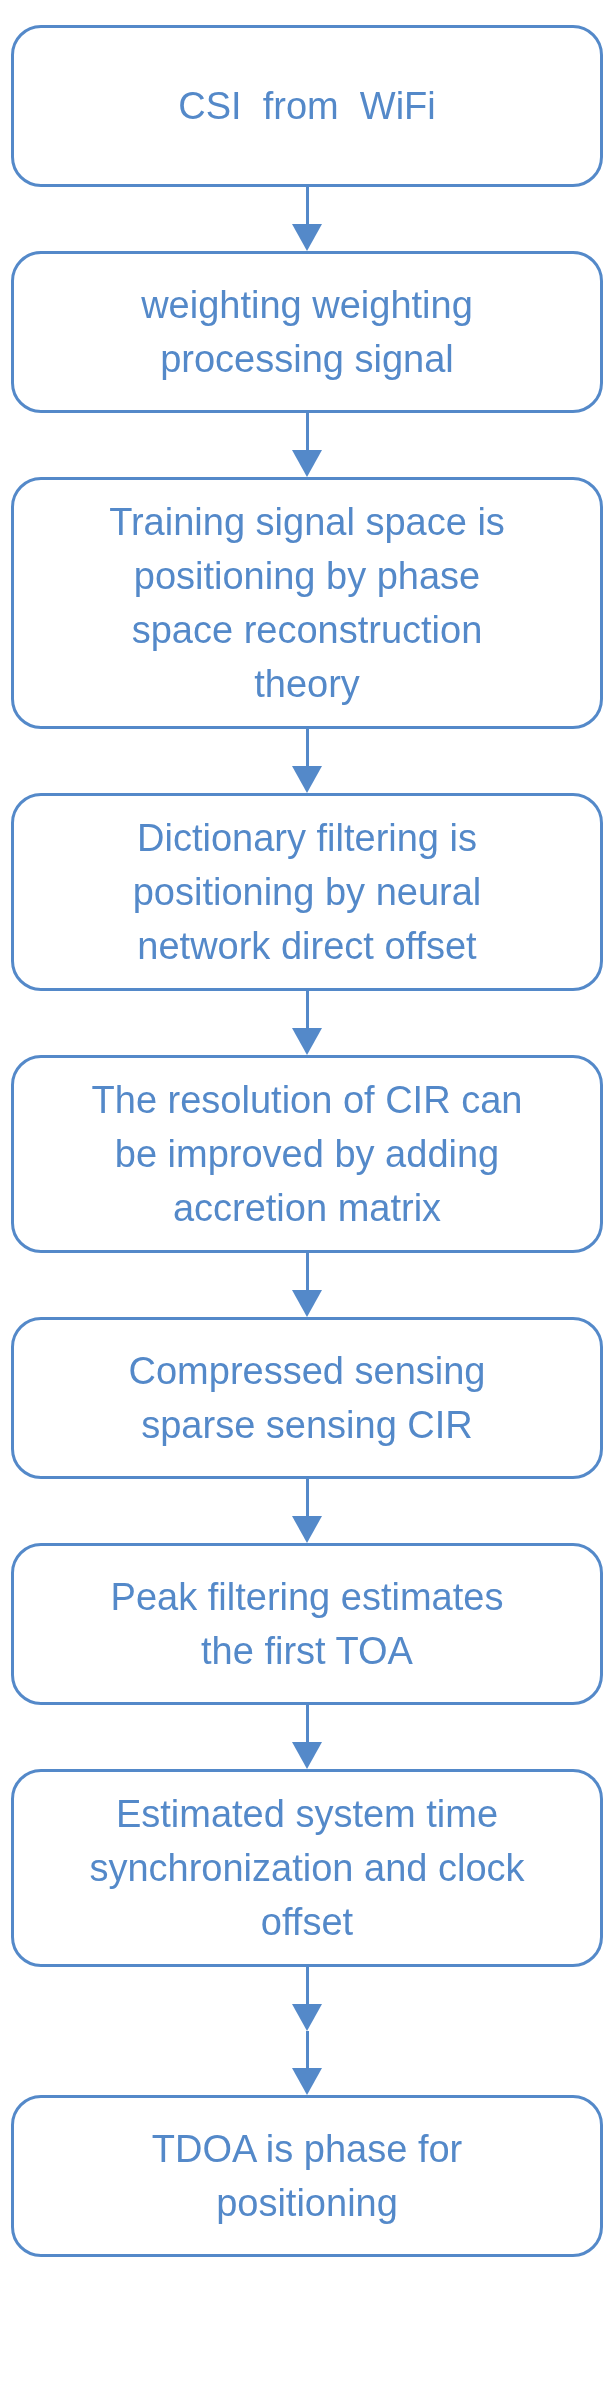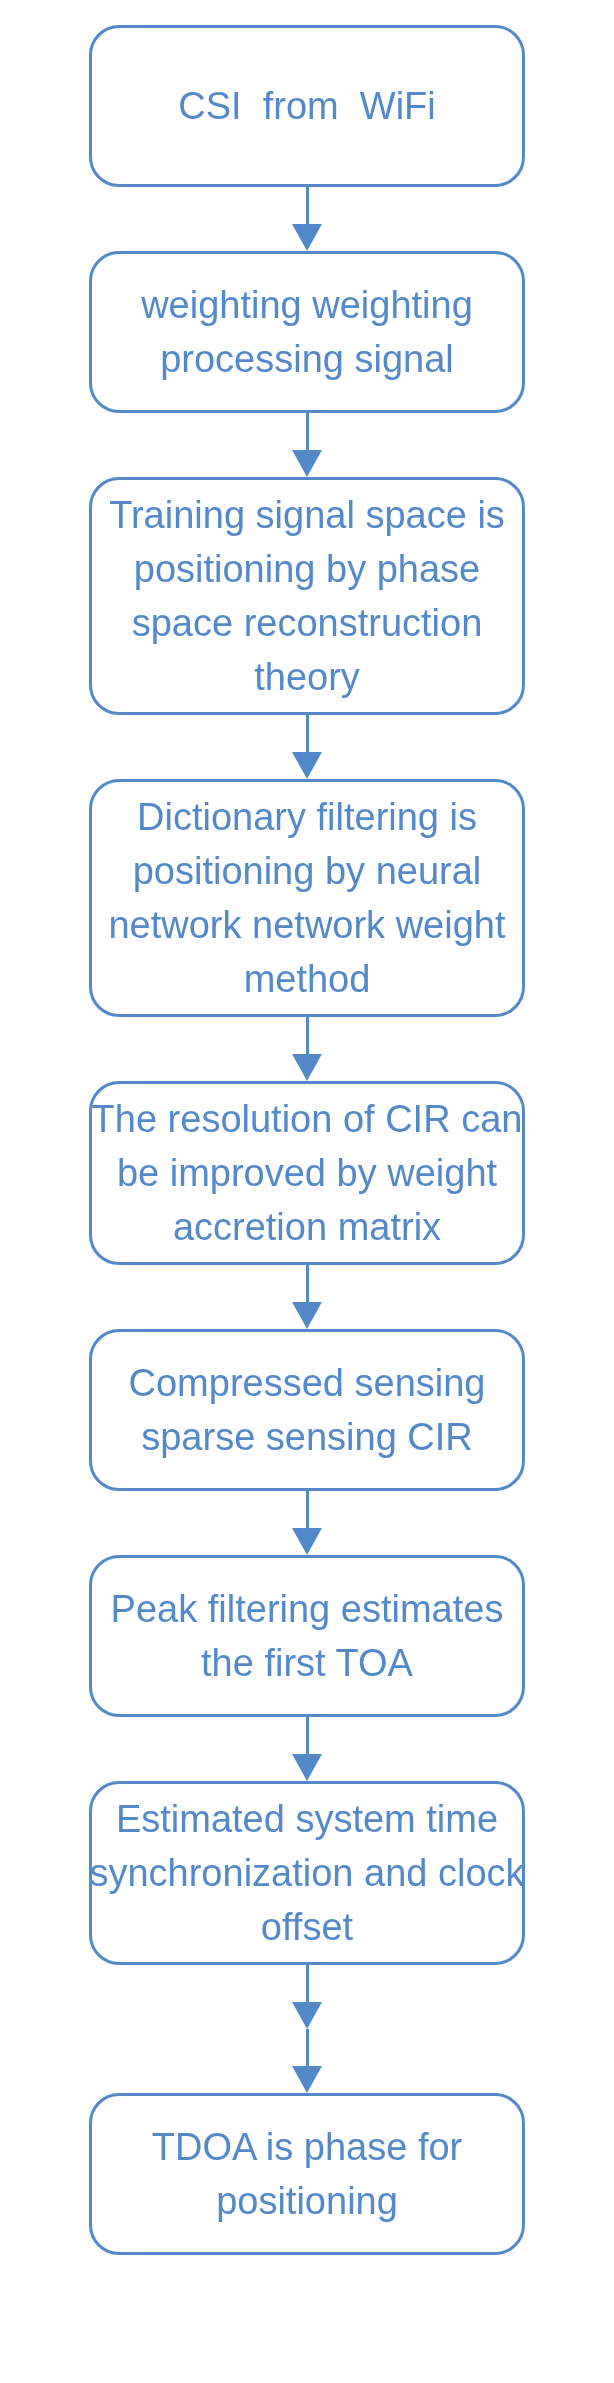--- a/index.html
+++ b/index.html
@@ -16,34 +16,34 @@
   .flow {
     position: absolute;
     top: 25px;
     left: 0;
     width: 100%;
     display: flex;
     flex-direction: column;
     align-items: center;
   }
   .node {
-    width: 436px;
+    width: 592px;
     min-height: 162px;
     border: 3px solid var(--accent);
     border-radius: 30px;
     background: var(--bg);
     display: flex;
     flex-direction: column;
     justify-content: center;
     align-items: center;
     text-align: center;
     color: var(--accent);
     font-size: 38px;
     line-height: 54px;
-    padding: 8px 8px;
+    padding: 15px 8px;
   }
   .node-line {
     white-space: pre;
   }
   .connector {
     height: 64px;
     display: flex;
     flex-direction: column;
     align-items: center;
   }
@@ -86,30 +86,29 @@
         <div class="node-line">space reconstruction</div>
         <div class="node-line">theory</div>
       </div>
       <div class="connector">
         <div class="stem"></div>
         <div class="head"></div>
       </div>
       <div class="node">
         <div class="node-line">Dictionary filtering is</div>
         <div class="node-line">positioning by neural</div>
-        <div class="node-line">network network weight</div>
-        <div class="node-line">method</div>
+        <div class="node-line">network direct offset</div>
       </div>
       <div class="connector">
         <div class="stem"></div>
         <div class="head"></div>
       </div>
       <div class="node">
         <div class="node-line">The resolution of CIR can</div>
-        <div class="node-line">be improved by weight</div>
+        <div class="node-line">be improved by adding</div>
         <div class="node-line">accretion matrix</div>
       </div>
       <div class="connector">
         <div class="stem"></div>
         <div class="head"></div>
       </div>
       <div class="node">
         <div class="node-line">Compressed sensing</div>
         <div class="node-line">sparse sensing CIR</div>
       </div>

